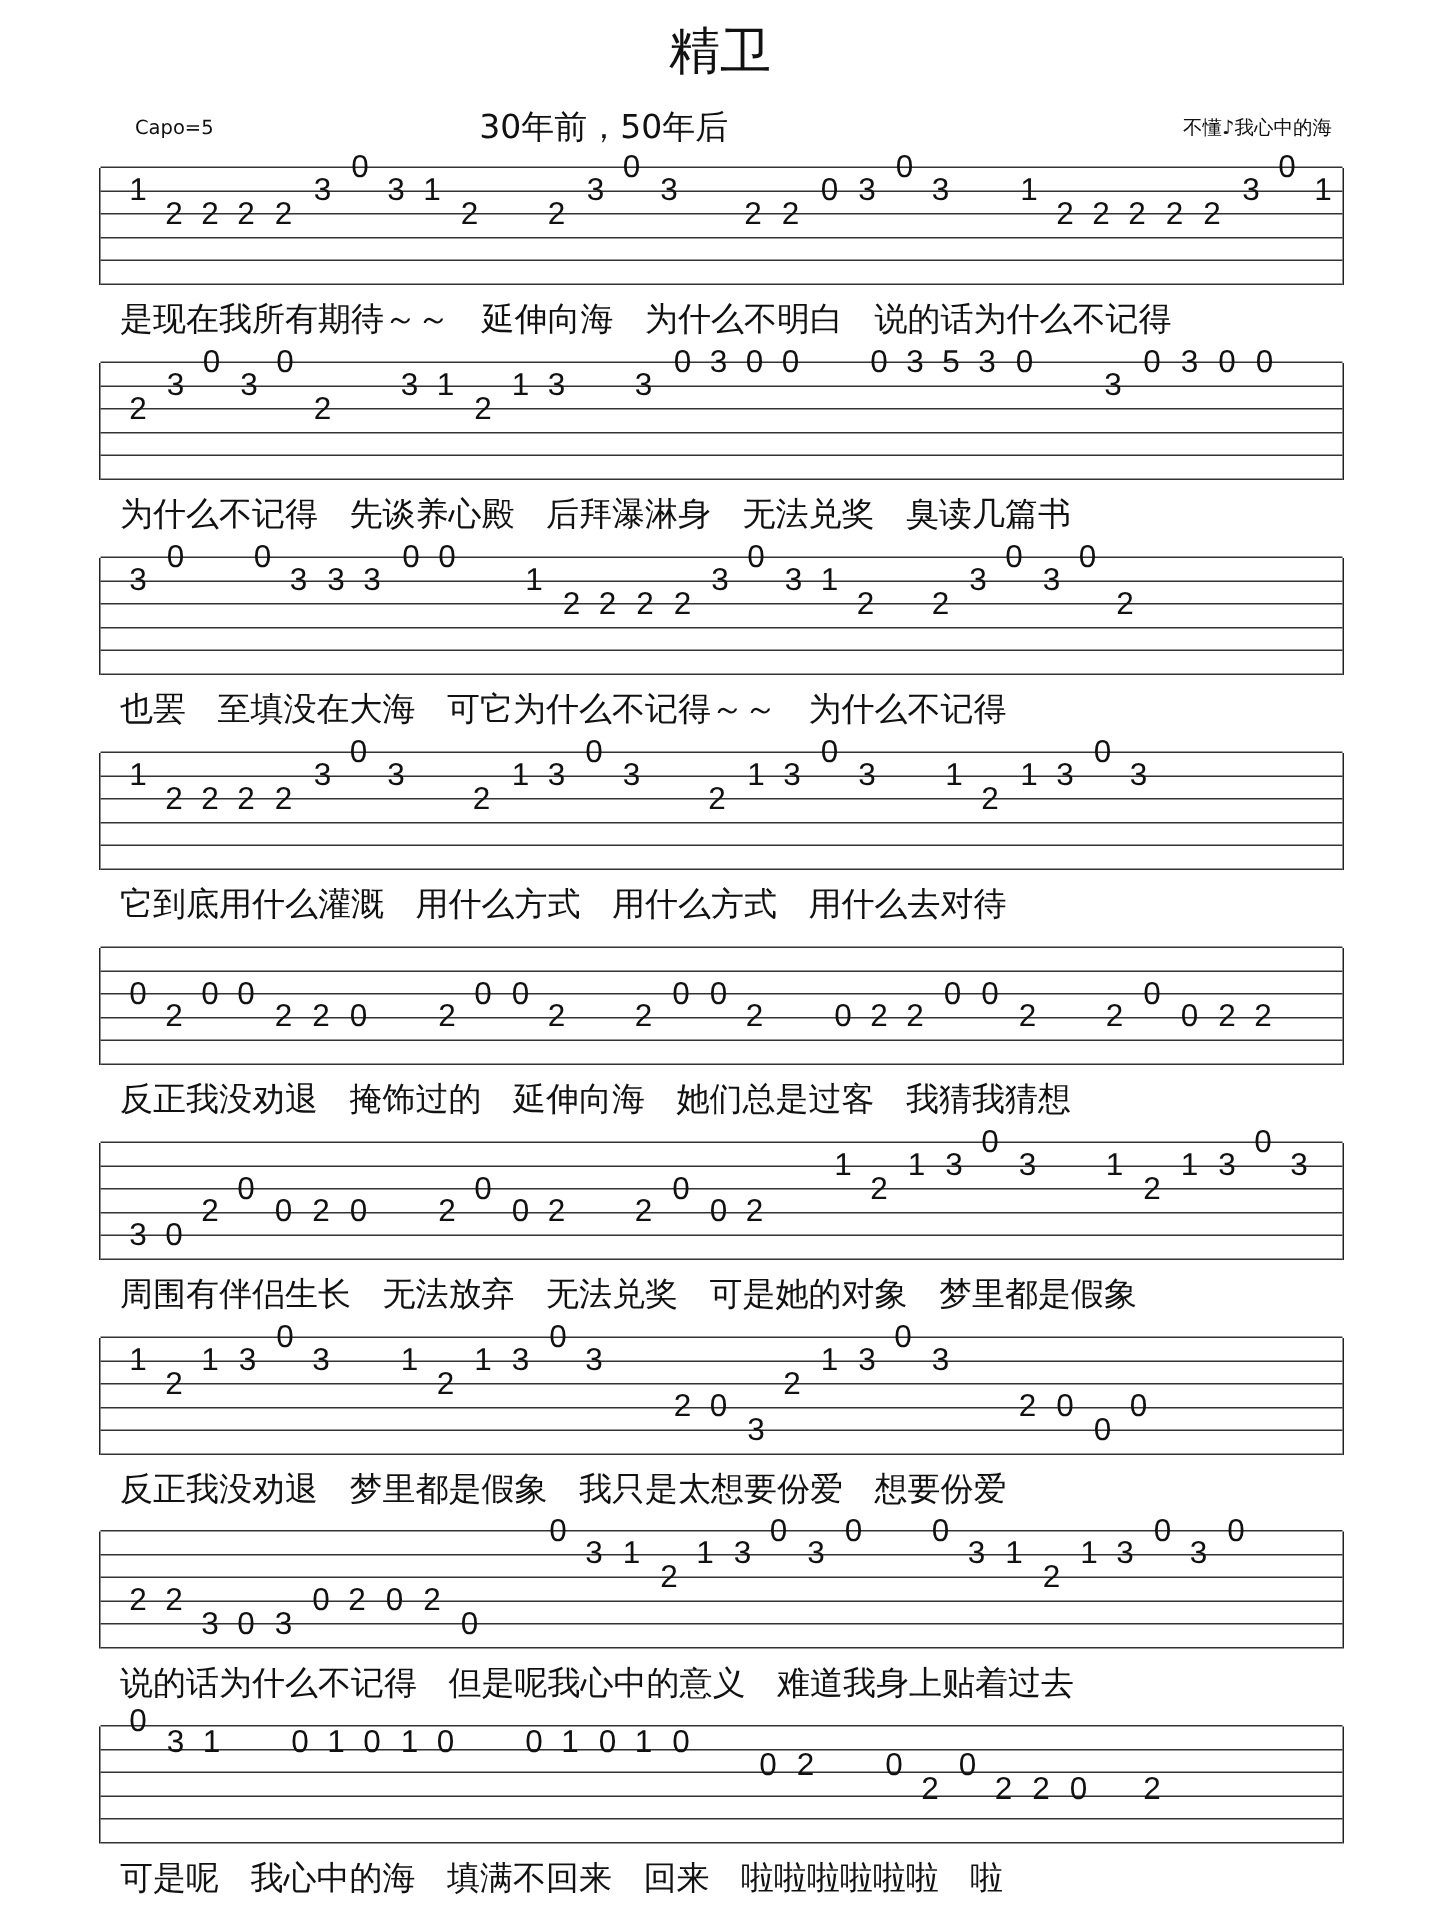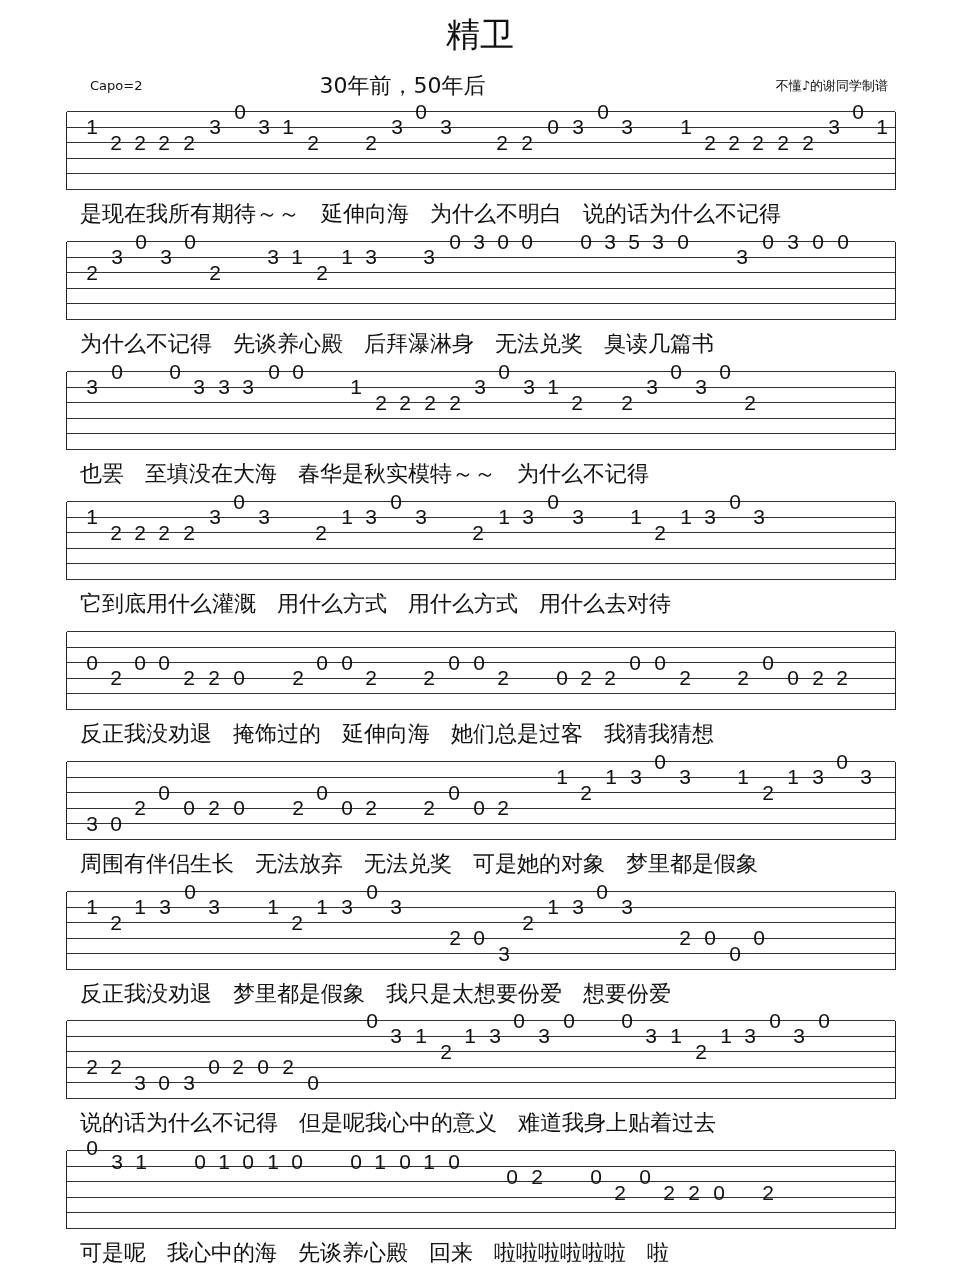--- a/index.html
+++ b/index.html
@@ -12,22 +12,22 @@
   .staff{position:absolute;left:0;top:0;width:830px;height:78px;border-left:1.5px solid #222;border-right:1.5px solid #222;box-sizing:border-box;}
   .sline{position:absolute;left:0;width:100%;height:0;border-top:1.5px solid #333;}
   .note{position:absolute;font-family:"Liberation Sans","DejaVu Sans",sans-serif;font-size:21px;line-height:22px;width:16px;margin-left:-8px;text-align:center;color:#111;}
   .lyric{position:absolute;left:80px;font-size:22px;line-height:28px;white-space:pre;color:#111;}
 </style>
 </head>
 <body>
 
 <div class="title">精卫</div>
 <div class="subtitle">30年前，50年后</div>
-<div class="capo">Capo=2</div>
-<div class="credit">不懂♪的谢同学制谱</div>
+<div class="capo">Capo=5</div>
+<div class="credit">不懂♪我心中的海</div>
 
 <div id="systems">
     <div class="system" style="top: 112px;">
       <div class="staff">
         <div class="sline" style="top: -0.75px;"></div>
         <div class="sline" style="top: 14.75px;"></div>
         <div class="sline" style="top: 30.25px;"></div>
         <div class="sline" style="top: 45.75px;"></div>
         <div class="sline" style="top: 61.25px;"></div>
         <div class="sline" style="top: 76.75px;"></div>
@@ -127,21 +127,21 @@
       <div class="note" style="left: 463px; top: 4.25px;">3</div>
       <div class="note" style="left: 487px; top: 4.25px;">1</div>
       <div class="note" style="left: 511px; top: 19.75px;">2</div>
       <div class="note" style="left: 561px; top: 19.75px;">2</div>
       <div class="note" style="left: 586px; top: 4.25px;">3</div>
       <div class="note" style="left: 610px; top: -11.25px;">0</div>
       <div class="note" style="left: 635px; top: 4.25px;">3</div>
       <div class="note" style="left: 659px; top: -11.25px;">0</div>
       <div class="note" style="left: 684px; top: 19.75px;">2</div>
     </div>
-    <div class="lyric" style="top: 460px;">也罢   至填没在大海   春华是秋实模特～～   为什么不记得</div>
+    <div class="lyric" style="top: 460px;">也罢   至填没在大海   可它为什么不记得～～   为什么不记得</div>
     <div class="system" style="top: 502px;">
       <div class="staff">
         <div class="sline" style="top: -0.75px;"></div>
         <div class="sline" style="top: 14.75px;"></div>
         <div class="sline" style="top: 30.25px;"></div>
         <div class="sline" style="top: 45.75px;"></div>
         <div class="sline" style="top: 61.25px;"></div>
         <div class="sline" style="top: 76.75px;"></div>
       </div>
       <div class="note" style="left: 26px; top: 4.25px;">1</div>
@@ -344,14 +344,14 @@
       <div class="note" style="left: 446px; top: 15.1px;">0</div>
       <div class="note" style="left: 471px; top: 15.1px;">2</div>
       <div class="note" style="left: 530px; top: 15.1px;">0</div>
       <div class="note" style="left: 554px; top: 30.6px;">2</div>
       <div class="note" style="left: 579px; top: 15.1px;">0</div>
       <div class="note" style="left: 603px; top: 30.6px;">2</div>
       <div class="note" style="left: 628px; top: 30.6px;">2</div>
       <div class="note" style="left: 653px; top: 30.6px;">0</div>
       <div class="note" style="left: 702px; top: 30.6px;">2</div>
     </div>
-    <div class="lyric" style="top: 1239px;">可是呢   我心中的海   先谈养心殿   回来   啦啦啦啦啦啦   啦</div>
+    <div class="lyric" style="top: 1239px;">可是呢   我心中的海   填满不回来   回来   啦啦啦啦啦啦   啦</div>
   </div>
 
 </body></html>

